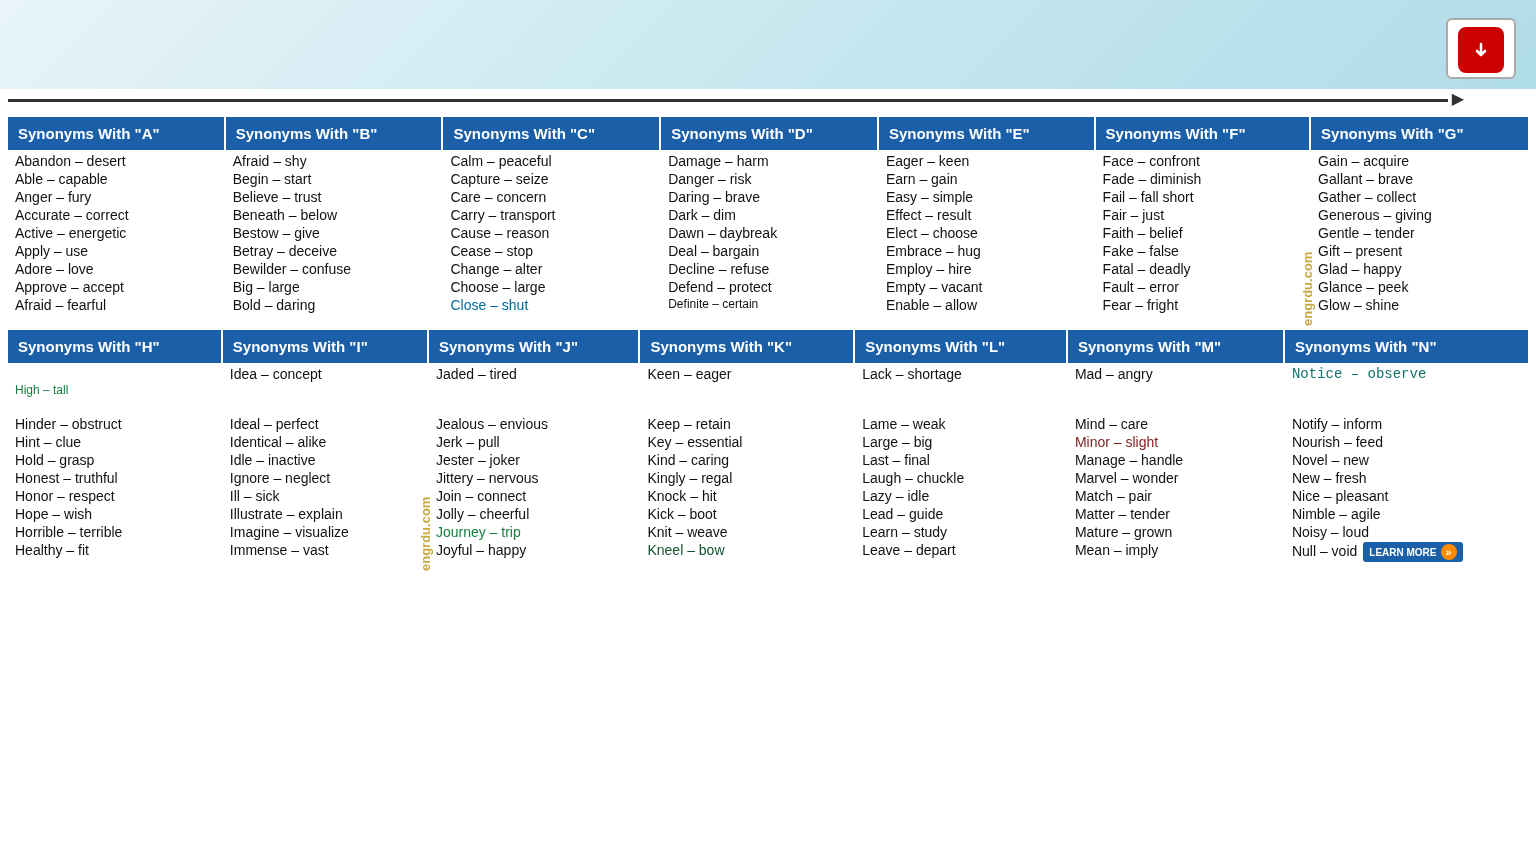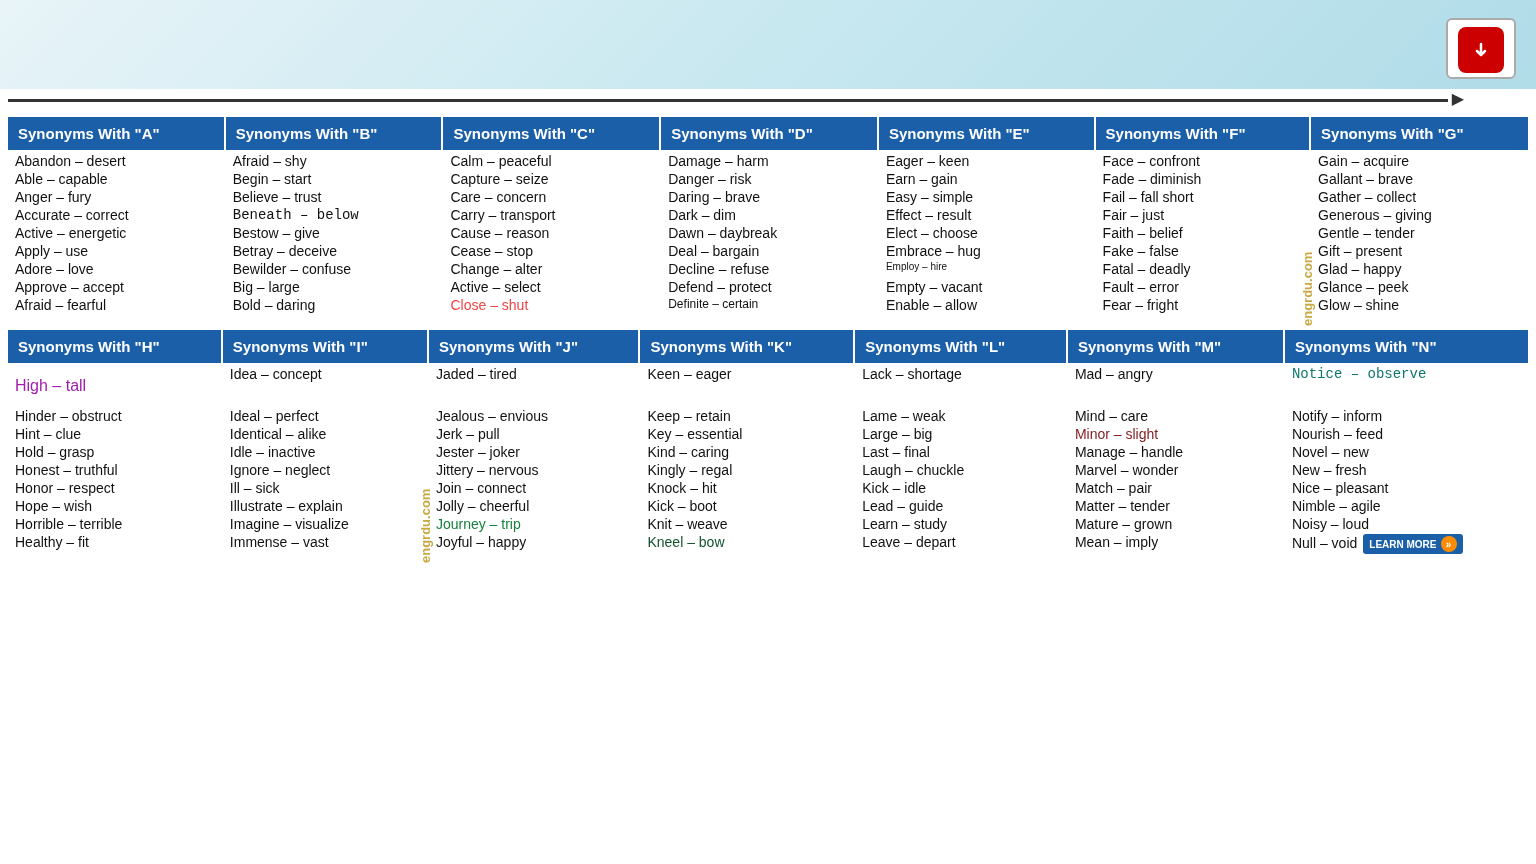--- a/index.html
+++ b/index.html
@@ -118,21 +118,21 @@
             <td style="font-size: 14px; padding: 1px 8px; vertical-align: top; color: rgb(17, 17, 17); position: relative;"><span>Anger – fury</span></td>
             <td style="font-size: 14px; padding: 1px 8px; vertical-align: top; color: rgb(17, 17, 17); position: relative;"><span>Believe – trust</span></td>
             <td style="font-size: 14px; padding: 1px 8px; vertical-align: top; color: rgb(17, 17, 17); position: relative;"><span>Care – concern</span></td>
             <td style="font-size: 14px; padding: 1px 8px; vertical-align: top; color: rgb(17, 17, 17); position: relative;"><span>Daring – brave</span></td>
             <td style="font-size: 14px; padding: 1px 8px; vertical-align: top; color: rgb(17, 17, 17); position: relative;"><span>Easy – simple</span></td>
             <td style="font-size: 14px; padding: 1px 8px; vertical-align: top; color: rgb(17, 17, 17); position: relative;"><span>Fail – fall short</span></td>
             <td style="font-size: 14px; padding: 1px 8px; vertical-align: top; color: rgb(17, 17, 17); position: relative;"><span>Gather – collect</span></td>
           </tr>
           <tr>
             <td style="font-size: 14px; padding: 1px 8px; vertical-align: top; color: rgb(17, 17, 17); position: relative;"><span>Accurate – correct</span></td>
-            <td style="font-size: 14px; padding: 1px 8px; vertical-align: top; color: rgb(17, 17, 17); position: relative; font-family: Liberation Mono, monospace;"><span>Beneath – below</span></td>
+            <td style="font-size: 14px; padding: 1px 8px; vertical-align: top; color: rgb(17, 17, 17); position: relative;"><span>Beneath – below</span></td>
             <td style="font-size: 14px; padding: 1px 8px; vertical-align: top; color: rgb(17, 17, 17); position: relative;"><span>Carry – transport</span></td>
             <td style="font-size: 14px; padding: 1px 8px; vertical-align: top; color: rgb(17, 17, 17); position: relative;"><span>Dark – dim</span></td>
             <td style="font-size: 14px; padding: 1px 8px; vertical-align: top; color: rgb(17, 17, 17); position: relative;"><span>Effect – result</span></td>
             <td style="font-size: 14px; padding: 1px 8px; vertical-align: top; color: rgb(17, 17, 17); position: relative;"><span>Fair – just</span><div style="position: absolute; right: -5px; top: -80px; writing-mode: vertical-rl; text-orientation: mixed; transform: rotate(180deg); font-size: 13px; font-weight: bold; color: rgba(180, 140, 0, 0.75); pointer-events: none; z-index: 10; height: 200px;">engrdu.com</div></td>
             <td style="font-size: 14px; padding: 1px 8px; vertical-align: top; color: rgb(17, 17, 17); position: relative;"><span>Generous – giving</span></td>
           </tr>
           <tr>
             <td style="font-size: 14px; padding: 1px 8px; vertical-align: top; color: rgb(17, 17, 17); position: relative;"><span>Active – energetic</span></td>
             <td style="font-size: 14px; padding: 1px 8px; vertical-align: top; color: rgb(17, 17, 17); position: relative;"><span>Bestow – give</span></td>
             <td style="font-size: 14px; padding: 1px 8px; vertical-align: top; color: rgb(17, 17, 17); position: relative;"><span>Cause – reason</span></td>
@@ -148,37 +148,37 @@
             <td style="font-size: 14px; padding: 1px 8px; vertical-align: top; color: rgb(17, 17, 17); position: relative;"><span>Deal – bargain</span></td>
             <td style="font-size: 14px; padding: 1px 8px; vertical-align: top; color: rgb(17, 17, 17); position: relative;"><span>Embrace – hug</span></td>
             <td style="font-size: 14px; padding: 1px 8px; vertical-align: top; color: rgb(17, 17, 17); position: relative;"><span>Fake – false</span></td>
             <td style="font-size: 14px; padding: 1px 8px; vertical-align: top; color: rgb(17, 17, 17); position: relative;"><span>Gift – present</span></td>
           </tr>
           <tr>
             <td style="font-size: 14px; padding: 1px 8px; vertical-align: top; color: rgb(17, 17, 17); position: relative;"><span>Adore – love</span></td>
             <td style="font-size: 14px; padding: 1px 8px; vertical-align: top; color: rgb(17, 17, 17); position: relative;"><span>Bewilder – confuse</span></td>
             <td style="font-size: 14px; padding: 1px 8px; vertical-align: top; color: rgb(17, 17, 17); position: relative;"><span>Change – alter</span></td>
             <td style="font-size: 14px; padding: 1px 8px; vertical-align: top; color: rgb(17, 17, 17); position: relative;"><span>Decline – refuse</span></td>
-            <td style="font-size: 10px; padding: 1px 8px; vertical-align: top; color: rgb(17, 17, 17); position: relative;"><span>Employ – hire</span></td>
+            <td style="font-size: 14px; padding: 1px 8px; vertical-align: top; color: rgb(17, 17, 17); position: relative;"><span>Employ – hire</span></td>
             <td style="font-size: 14px; padding: 1px 8px; vertical-align: top; color: rgb(17, 17, 17); position: relative;"><span>Fatal – deadly</span></td>
             <td style="font-size: 14px; padding: 1px 8px; vertical-align: top; color: rgb(17, 17, 17); position: relative;"><span>Glad – happy</span></td>
           </tr>
           <tr>
             <td style="font-size: 14px; padding: 1px 8px; vertical-align: top; color: rgb(17, 17, 17); position: relative;"><span>Approve – accept</span></td>
             <td style="font-size: 14px; padding: 1px 8px; vertical-align: top; color: rgb(17, 17, 17); position: relative;"><span>Big – large</span></td>
-            <td style="font-size: 14px; padding: 1px 8px; vertical-align: top; color: rgb(17, 17, 17); position: relative;"><span>Active – select</span></td>
+            <td style="font-size: 14px; padding: 1px 8px; vertical-align: top; color: rgb(17, 17, 17); position: relative;"><span>Choose – large</span></td>
             <td style="font-size: 14px; padding: 1px 8px; vertical-align: top; color: rgb(17, 17, 17); position: relative;"><span>Defend – protect</span></td>
             <td style="font-size: 14px; padding: 1px 8px; vertical-align: top; color: rgb(17, 17, 17); position: relative;"><span>Empty – vacant</span></td>
             <td style="font-size: 14px; padding: 1px 8px; vertical-align: top; color: rgb(17, 17, 17); position: relative;"><span>Fault – error</span></td>
             <td style="font-size: 14px; padding: 1px 8px; vertical-align: top; color: rgb(17, 17, 17); position: relative;"><span>Glance – peek</span></td>
           </tr>
           <tr>
             <td style="font-size: 14px; padding: 1px 8px; vertical-align: top; color: rgb(17, 17, 17); position: relative;"><span>Afraid – fearful</span></td>
             <td style="font-size: 14px; padding: 1px 8px; vertical-align: top; color: rgb(17, 17, 17); position: relative;"><span>Bold – daring</span></td>
-            <td style="font-size: 14px; padding: 1px 8px; vertical-align: top; color: #ef4444; position: relative;"><span>Close – shut</span></td>
+            <td style="font-size: 14px; padding: 1px 8px; vertical-align: top; color: #0369a1; position: relative;"><span>Close – shut</span></td>
             <td style="font-size: 12px; padding: 1px 8px; vertical-align: top; color: rgb(17, 17, 17); position: relative;"><span>Definite – certain</span></td>
             <td style="font-size: 14px; padding: 1px 8px; vertical-align: top; color: rgb(17, 17, 17); position: relative;"><span>Enable – allow</span></td>
             <td style="font-size: 14px; padding: 1px 8px; vertical-align: top; color: rgb(17, 17, 17); position: relative;"><span>Fear – fright</span></td>
             <td style="font-size: 14px; padding: 1px 8px; vertical-align: top; color: rgb(17, 17, 17); position: relative;"><span>Glow – shine</span></td>
           </tr>
         </tbody>
     </table>
 
     <div style="height:14px;"></div>
 
@@ -191,21 +191,21 @@
           <td>Synonyms With "J"</td>
           <td>Synonyms With "K"</td>
           <td>Synonyms With "L"</td>
           <td>Synonyms With "M"</td>
           <td>Synonyms With "N"</td>
         </tr>
       </thead>
       <tbody id="section2-body">
 
       <tr>
-            <td style="font-size: 16px; padding: 12px 8px; vertical-align: top; color: #a21caf; position: relative;"><span>High – tall</span></td>
+            <td style="font-size: 12px; padding: 18px 8px; vertical-align: top; color: #15803d; position: relative;"><span>High – tall</span></td>
             <td style="font-size: 14px; padding: 1px 8px; vertical-align: top; color: rgb(17, 17, 17); position: relative;"><span>Idea – concept</span></td>
             <td style="font-size: 14px; padding: 1px 8px; vertical-align: top; color: rgb(17, 17, 17); position: relative;"><span>Jaded – tired</span></td>
             <td style="font-size: 14px; padding: 1px 8px; vertical-align: top; color: rgb(17, 17, 17); position: relative;"><span>Keen – eager</span></td>
             <td style="font-size: 14px; padding: 1px 8px; vertical-align: top; color: rgb(17, 17, 17); position: relative;"><span>Lack – shortage</span></td>
             <td style="font-size: 14px; padding: 1px 8px; vertical-align: top; color: rgb(17, 17, 17); position: relative;"><span>Mad – angry</span></td>
             <td style="font-size: 14px; padding: 1px 8px; vertical-align: top; color: #0f766e; position: relative; font-family: Liberation Mono, monospace;"><span>Notice – observe</span></td>
           </tr>
           <tr>
             <td style="font-size: 14px; padding: 1px 8px; vertical-align: top; color: rgb(17, 17, 17); position: relative;"><span>Hinder – obstruct</span></td>
             <td style="font-size: 14px; padding: 1px 8px; vertical-align: top; color: rgb(17, 17, 17); position: relative;"><span>Ideal – perfect</span></td>
@@ -240,21 +240,21 @@
             <td style="font-size: 14px; padding: 1px 8px; vertical-align: top; color: rgb(17, 17, 17); position: relative;"><span>Kingly – regal</span></td>
             <td style="font-size: 14px; padding: 1px 8px; vertical-align: top; color: rgb(17, 17, 17); position: relative;"><span>Laugh – chuckle</span></td>
             <td style="font-size: 14px; padding: 1px 8px; vertical-align: top; color: rgb(17, 17, 17); position: relative;"><span>Marvel – wonder</span></td>
             <td style="font-size: 14px; padding: 1px 8px; vertical-align: top; color: rgb(17, 17, 17); position: relative;"><span>New – fresh</span></td>
           </tr>
           <tr>
             <td style="font-size: 14px; padding: 1px 8px; vertical-align: top; color: rgb(17, 17, 17); position: relative;"><span>Honor – respect</span></td>
             <td style="font-size: 14px; padding: 1px 8px; vertical-align: top; color: rgb(17, 17, 17); position: relative;"><span>Ill – sick</span></td>
             <td style="font-size: 14px; padding: 1px 8px; vertical-align: top; color: rgb(17, 17, 17); position: relative;"><span>Join – connect</span></td>
             <td style="font-size: 14px; padding: 1px 8px; vertical-align: top; color: rgb(17, 17, 17); position: relative;"><span>Knock – hit</span></td>
-            <td style="font-size: 14px; padding: 1px 8px; vertical-align: top; color: rgb(17, 17, 17); position: relative;"><span>Kick – idle</span></td>
+            <td style="font-size: 14px; padding: 1px 8px; vertical-align: top; color: rgb(17, 17, 17); position: relative;"><span>Lazy – idle</span></td>
             <td style="font-size: 14px; padding: 1px 8px; vertical-align: top; color: rgb(17, 17, 17); position: relative;"><span>Match – pair</span></td>
             <td style="font-size: 14px; padding: 1px 8px; vertical-align: top; color: rgb(17, 17, 17); position: relative;"><span>Nice – pleasant</span></td>
           </tr>
           <tr>
             <td style="font-size: 14px; padding: 1px 8px; vertical-align: top; color: rgb(17, 17, 17); position: relative;"><span>Hope – wish</span></td>
             <td style="font-size: 14px; padding: 1px 8px; vertical-align: top; color: rgb(17, 17, 17); position: relative;"><span>Illustrate – explain</span></td>
             <td style="font-size: 14px; padding: 1px 8px; vertical-align: top; color: rgb(17, 17, 17); position: relative;"><span>Jolly – cheerful</span></td>
             <td style="font-size: 14px; padding: 1px 8px; vertical-align: top; color: rgb(17, 17, 17); position: relative;"><span>Kick – boot</span></td>
             <td style="font-size: 14px; padding: 1px 8px; vertical-align: top; color: rgb(17, 17, 17); position: relative;"><span>Lead – guide</span></td>
             <td style="font-size: 14px; padding: 1px 8px; vertical-align: top; color: rgb(17, 17, 17); position: relative;"><span>Matter – tender</span></td>

